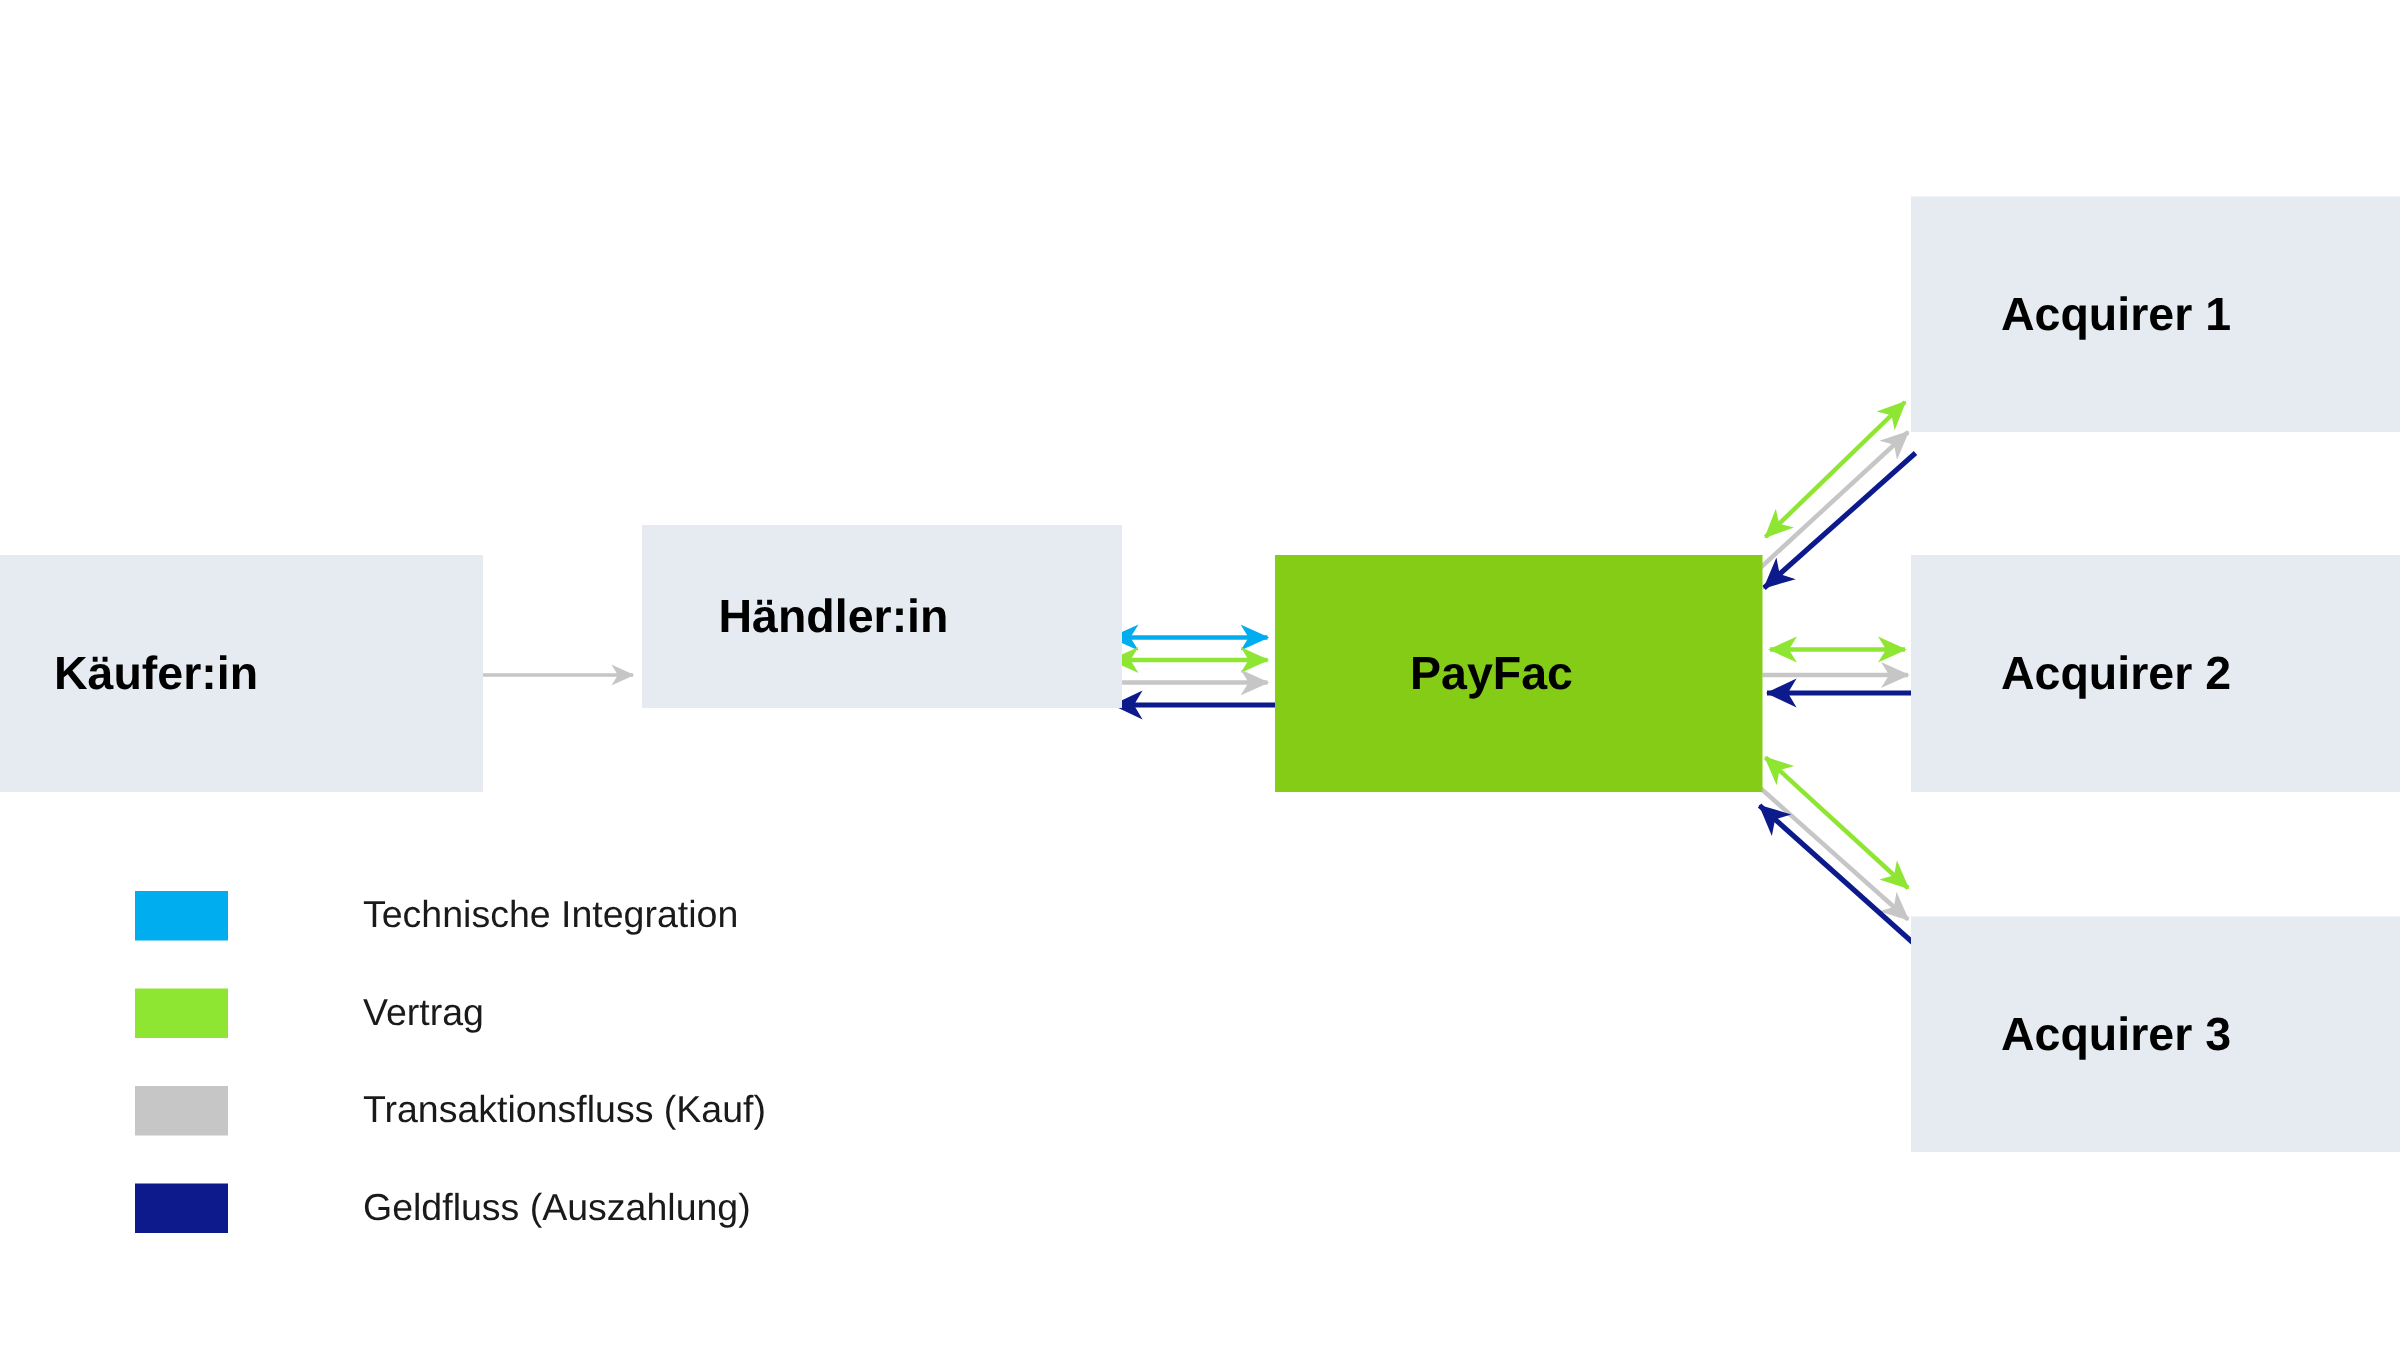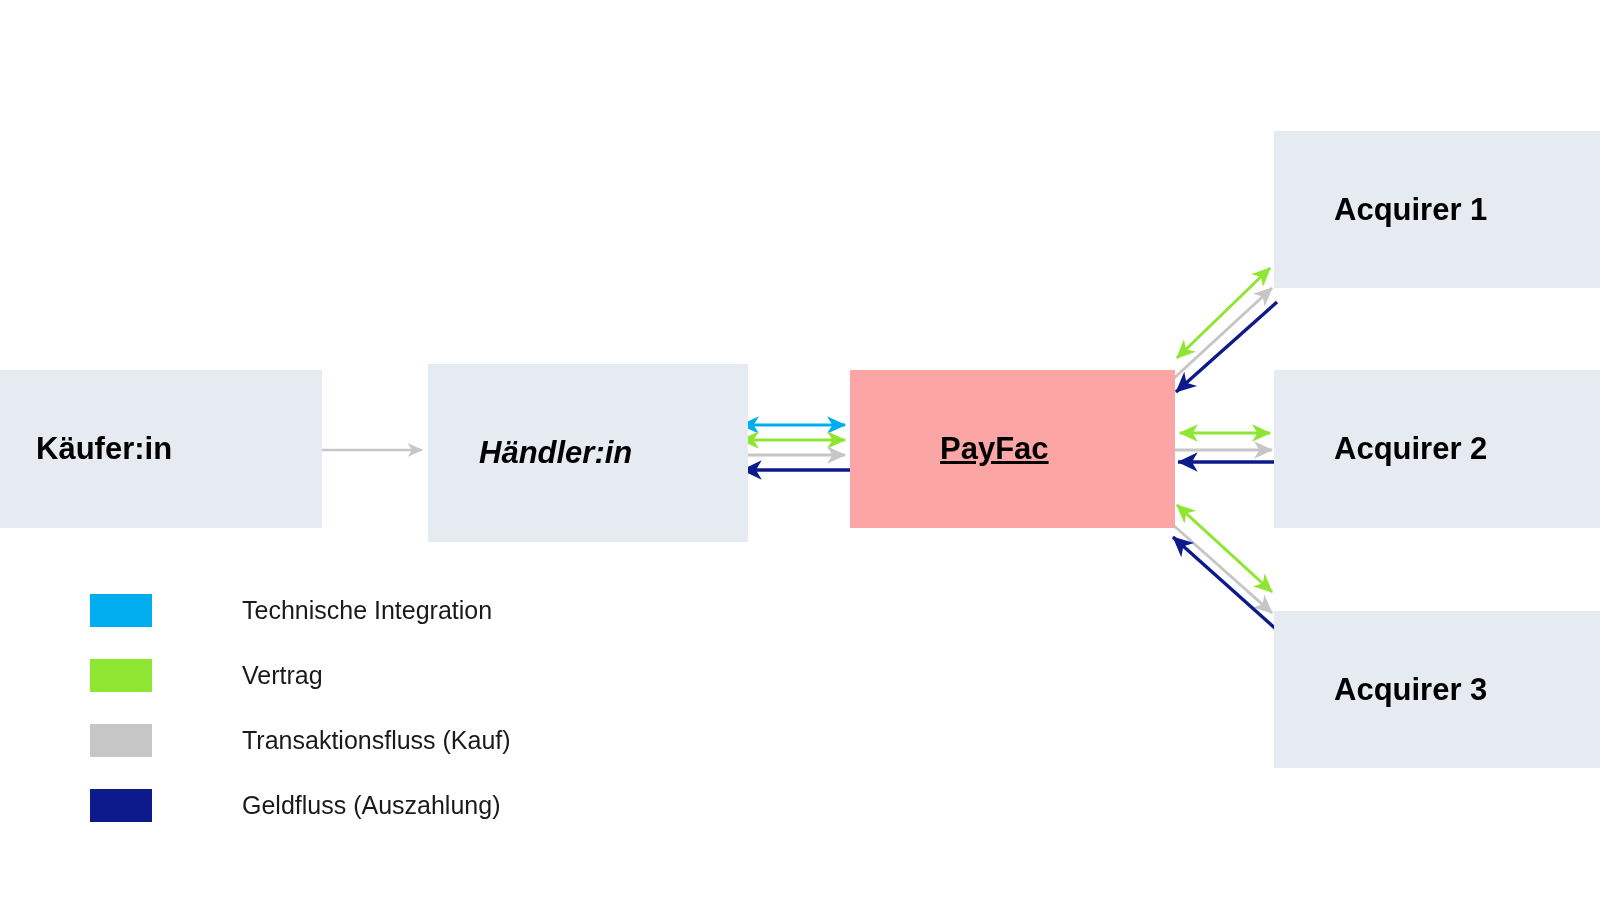--- a/index.html
+++ b/index.html
@@ -28,21 +28,21 @@
     font-family: "Liberation Sans", sans-serif;
     font-weight: bold;
     font-size: 31px;
     color: #000000;
     white-space: nowrap;
   }
   
   #node-kaeufer  { left: -10px;  top: 370px; width: 332px; height: 158px; }
   #node-kaeufer .node-label { margin-left: 46px; }
 
-  #node-haendler { left: 428px; top: 364px; width: 320px; height: 178px; font-style: italic; }
+  #node-haendler { left: 428px; top: 350px; width: 320px; height: 122px; }
   #node-haendler .node-label { margin-left: 51px; }
 
   #node-payfac   { left: 850px; top: 370px; width: 325px; height: 158px; }
   #node-payfac   .node-label { margin-left: 90px; }
 
   #node-acq1 { left: 1274px; top: 131px; width: 340px; height: 157px; }
   #node-acq2 { left: 1274px; top: 370px; width: 340px; height: 158px; }
   #node-acq3 { left: 1274px; top: 611px; width: 340px; height: 157px; }
   #node-acq1 .node-label,
   #node-acq2 .node-label,
@@ -142,21 +142,21 @@
   </svg>
 
   <div class="node-box" id="node-kaeufer" style="background: rgb(229, 235, 241);">
     <span class="node-label">Käufer:in</span>
   </div>
 
   <div class="node-box" id="node-haendler" style="background: rgb(229, 235, 241);">
     <span class="node-label">Händler:in</span>
   </div>
 
-  <div class="node-box" id="node-payfac" style="background: #fca5a5; text-decoration: underline;">
+  <div class="node-box" id="node-payfac" style="background: #84cc16;">
     <span class="node-label">PayFac</span>
   </div>
 
   <div class="node-box" id="node-acq1" style="background: rgb(229, 235, 241);">
     <span class="node-label">Acquirer 1</span>
   </div>
 
   <div class="node-box" id="node-acq2" style="background: rgb(229, 235, 241);">
     <span class="node-label">Acquirer 2</span>
   </div>

